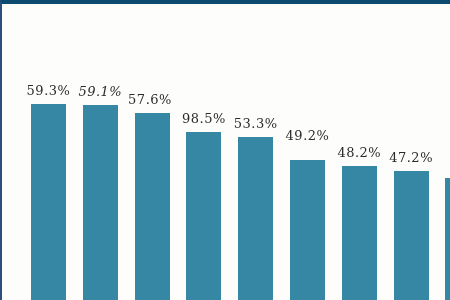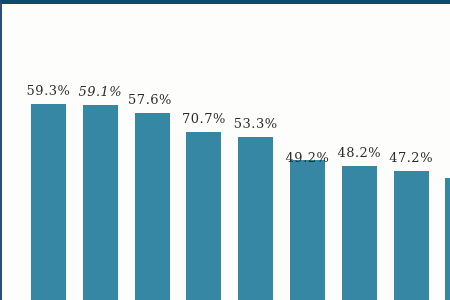--- a/index.html
+++ b/index.html
@@ -87,29 +87,29 @@
         <div class="bar" style="height: 328.887px; background: rgb(53, 135, 164);"></div>
       </div>
       <div class="bar-label" style="left: 98.3px; top: 81.113px; position: absolute; color: rgb(43, 43, 43); font-style: italic;">59.1%</div>
       <div class="bar-group" style="left: 132.6px; width: 35px; height: 430px; bottom: -130px;">
         <div class="bar" style="height: 320.54px; background: rgb(53, 135, 164);"></div>
       </div>
       <div class="bar-label" style="left: 148px; top: 89.4604px; position: absolute; color: rgb(43, 43, 43);">57.6%</div>
       <div class="bar-group" style="left: 184.4px; width: 35px; height: 430px; bottom: -130px;">
         <div class="bar" style="height: 302.175px; background: rgb(53, 135, 164);"></div>
       </div>
-      <div class="bar-label" style="left: 201.9px; top: 107.825px; position: absolute; color: rgb(43, 43, 43);">70.7%</div>
+      <div class="bar-label" style="left: 201.9px; top: 107.825px; position: absolute; color: rgb(43, 43, 43);">98.5%</div>
       <div class="bar-group" style="left: 236.2px; width: 35px; height: 430px; bottom: -130px;">
         <div class="bar" style="height: 296.61px; background: rgb(53, 135, 164);"></div>
       </div>
       <div class="bar-label" style="left: 253.7px; top: 113.39px; position: absolute; color: rgb(43, 43, 43); text-align: right;">53.3%</div>
       <div class="bar-group" style="left: 288px; width: 35px; height: 430px; bottom: -130px;">
         <div class="bar" style="height: 273.794px; background: rgb(53, 135, 164);"></div>
       </div>
-      <div class="bar-label" style="left: 305.5px; top: 147px; position: absolute; color: rgb(43, 43, 43);">49.2%</div>
+      <div class="bar-label" style="left: 305.5px; top: 125px; position: absolute; color: rgb(43, 43, 43);">49.2%</div>
       <div class="bar-group" style="left: 339.8px; width: 35px; height: 430px; bottom: -130px;">
         <div class="bar" style="height: 268.229px; background: rgb(53, 135, 164);"></div>
       </div>
       <div class="bar-label" style="left: 357.3px; top: 141.771px; position: absolute; color: rgb(43, 43, 43); text-align: right;">48.2%</div>
       <div class="bar-group" style="left: 391.6px; width: 35px; height: 430px; bottom: -130px;">
         <div class="bar" style="height: 262.664px; background: rgb(53, 135, 164);"></div>
       </div>
       <div class="bar-label" style="left: 409.1px; top: 147.336px; position: absolute; color: rgb(43, 43, 43);">47.2%</div>
       <div class="bar-group" style="left: 443.4px; width: 35px; height: 430px; bottom: -130px;">
         <div class="bar" style="height: 255.987px; background: rgb(53, 135, 164);"></div>

